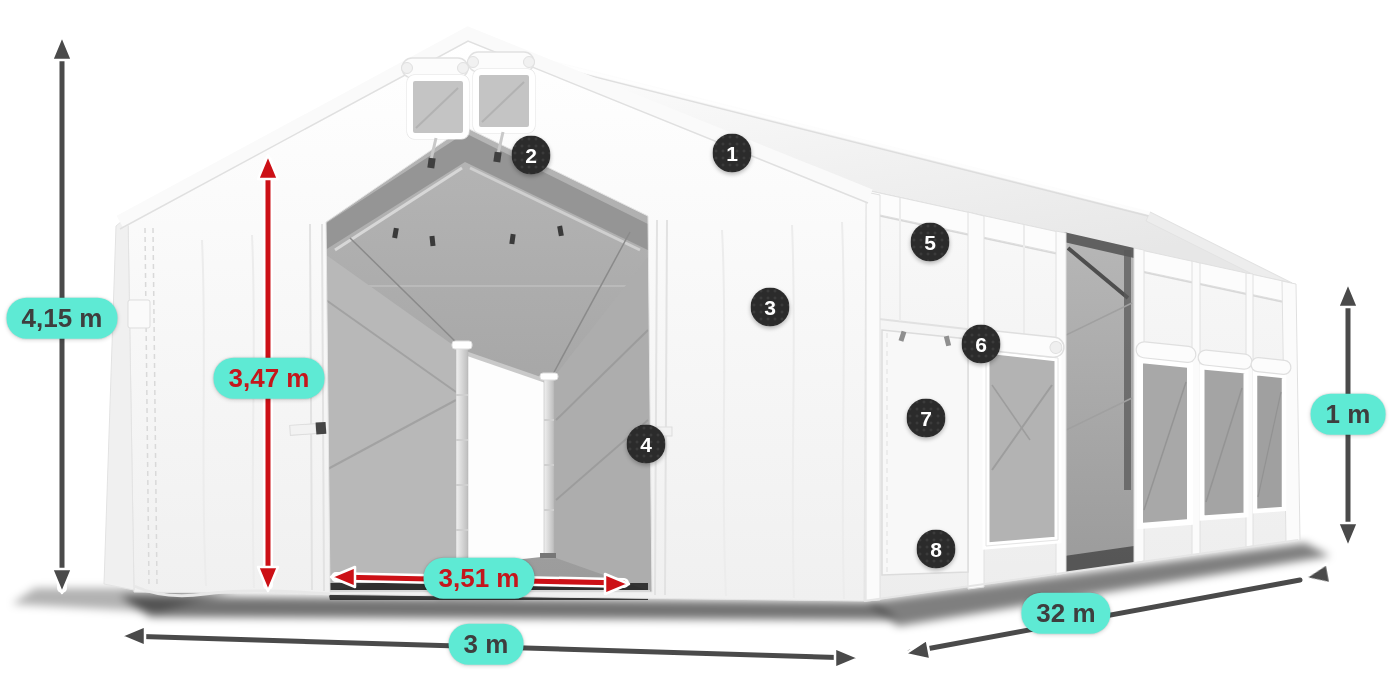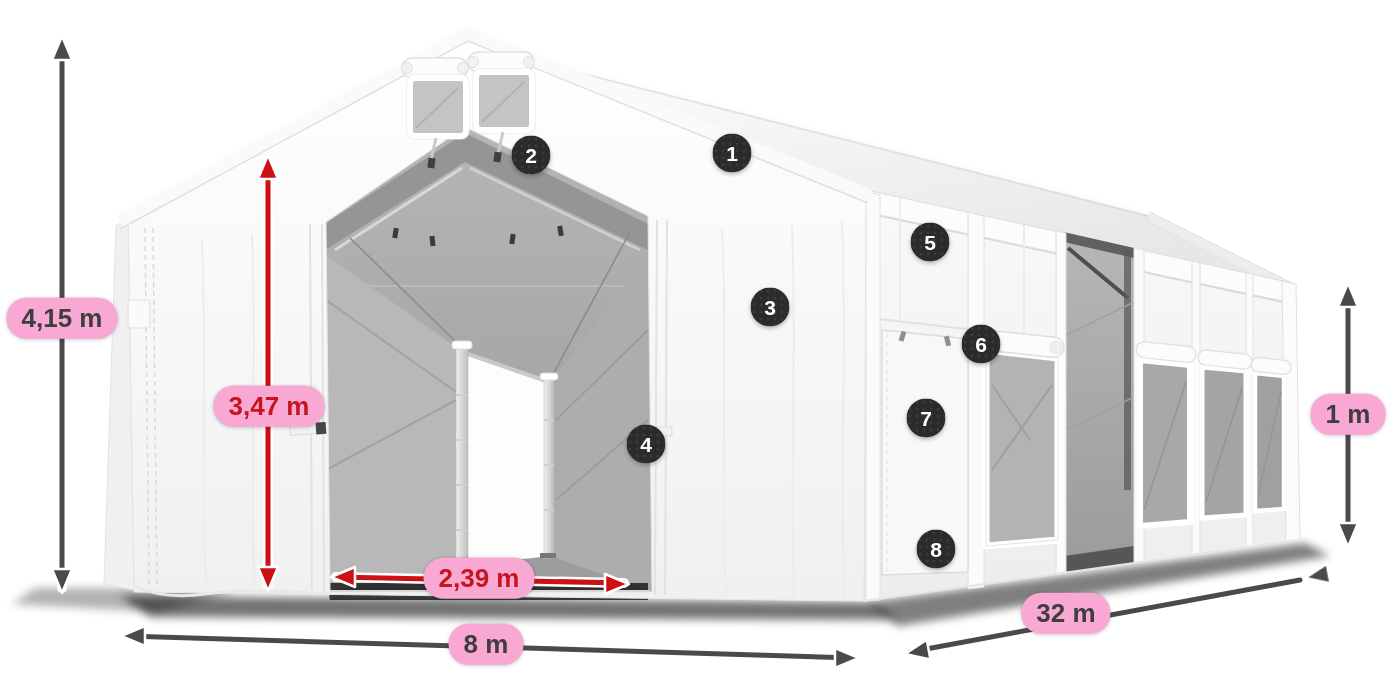--- a/index.html
+++ b/index.html
@@ -1,19 +1,19 @@
 <!DOCTYPE html>
 <html><head>
 <meta charset="utf-8">
 <style>
   html,body{margin:0;padding:0;background:#ffffff;}
   .stage{position:relative;width:1400px;height:700px;background:#ffffff;overflow:hidden;
          font-family:"Liberation Sans",sans-serif;}
   .stage svg{position:absolute;left:0;top:0;}
-  .dim-label{position:absolute;transform:translate(-50%,-50%);background:#f9a8d4;border-radius:20px;
+  .dim-label{position:absolute;transform:translate(-50%,-50%);background:#5eead4;border-radius:20px;
              padding:4px 15px;font-weight:700;font-size:26px;line-height:1.25;color:#3e3e3e;
              box-shadow:0 1px 4px rgba(0,0,0,.18),0 0 0 1px rgba(0,0,0,.05);white-space:nowrap;z-index:5;}
   .dim-label.red{color:#c4161c;}
   .badge{position:absolute;transform:translate(-50%,-50%);width:39px;height:39px;border-radius:50%;
          background-color:#2b2b2b;
          background-image:radial-gradient(rgba(255,255,255,.10) 1px,transparent 1.4px);
          background-size:7px 7px;
          color:#ffffff;display:flex;align-items:center;justify-content:center;
          font-weight:700;font-size:21px;z-index:6;box-shadow:0 2px 4px rgba(0,0,0,.28);}
 </style>
@@ -286,23 +286,23 @@
     <g>
       <line x1="1348" y1="289" x2="1348" y2="541" stroke="#ffffff" stroke-width="10"></line>
       <line x1="1348" y1="289" x2="1348" y2="541" stroke="#4a4a4a" stroke-width="5"></line>
       <polygon points="1348,283 1338,307 1358,307" fill="#4a4a4a" stroke="#ffffff" stroke-width="2.5" stroke-linejoin="round"></polygon>
       <polygon points="1348,547 1338,523 1358,523" fill="#4a4a4a" stroke="#ffffff" stroke-width="2.5" stroke-linejoin="round"></polygon>
     </g>
   </g>
 </svg>
 
 <div class="dim-label" style="left:62px;top:318px;">4,15 m</div>
-<div class="dim-label red" style="left:269px;top:378px;margin-top:28px;">3,47 m</div>
-<div class="dim-label red" style="left:479px;top:578px;">2,39 m</div>
-<div class="dim-label" style="left:486px;top:644px;">8 m</div>
+<div class="dim-label red" style="left:269px;top:378px;">3,47 m</div>
+<div class="dim-label red" style="left:479px;top:578px;">3,51 m</div>
+<div class="dim-label" style="left:486px;top:644px;">3 m</div>
 <div class="dim-label" style="left:1066px;top:613px;">32 m</div>
 <div class="dim-label" style="left:1348px;top:414px;">1 m</div>
 
 <div class="badge" style="left:732px;top:153px;">1</div>
 <div class="badge" style="left:531px;top:155px;">2</div>
 <div class="badge" style="left:770px;top:307px;">3</div>
 <div class="badge" style="left:646px;top:444px;">4</div>
 <div class="badge" style="left:930px;top:242px;">5</div>
 <div class="badge" style="left:981px;top:344px;">6</div>
 <div class="badge" style="left:926px;top:418px;">7</div>

